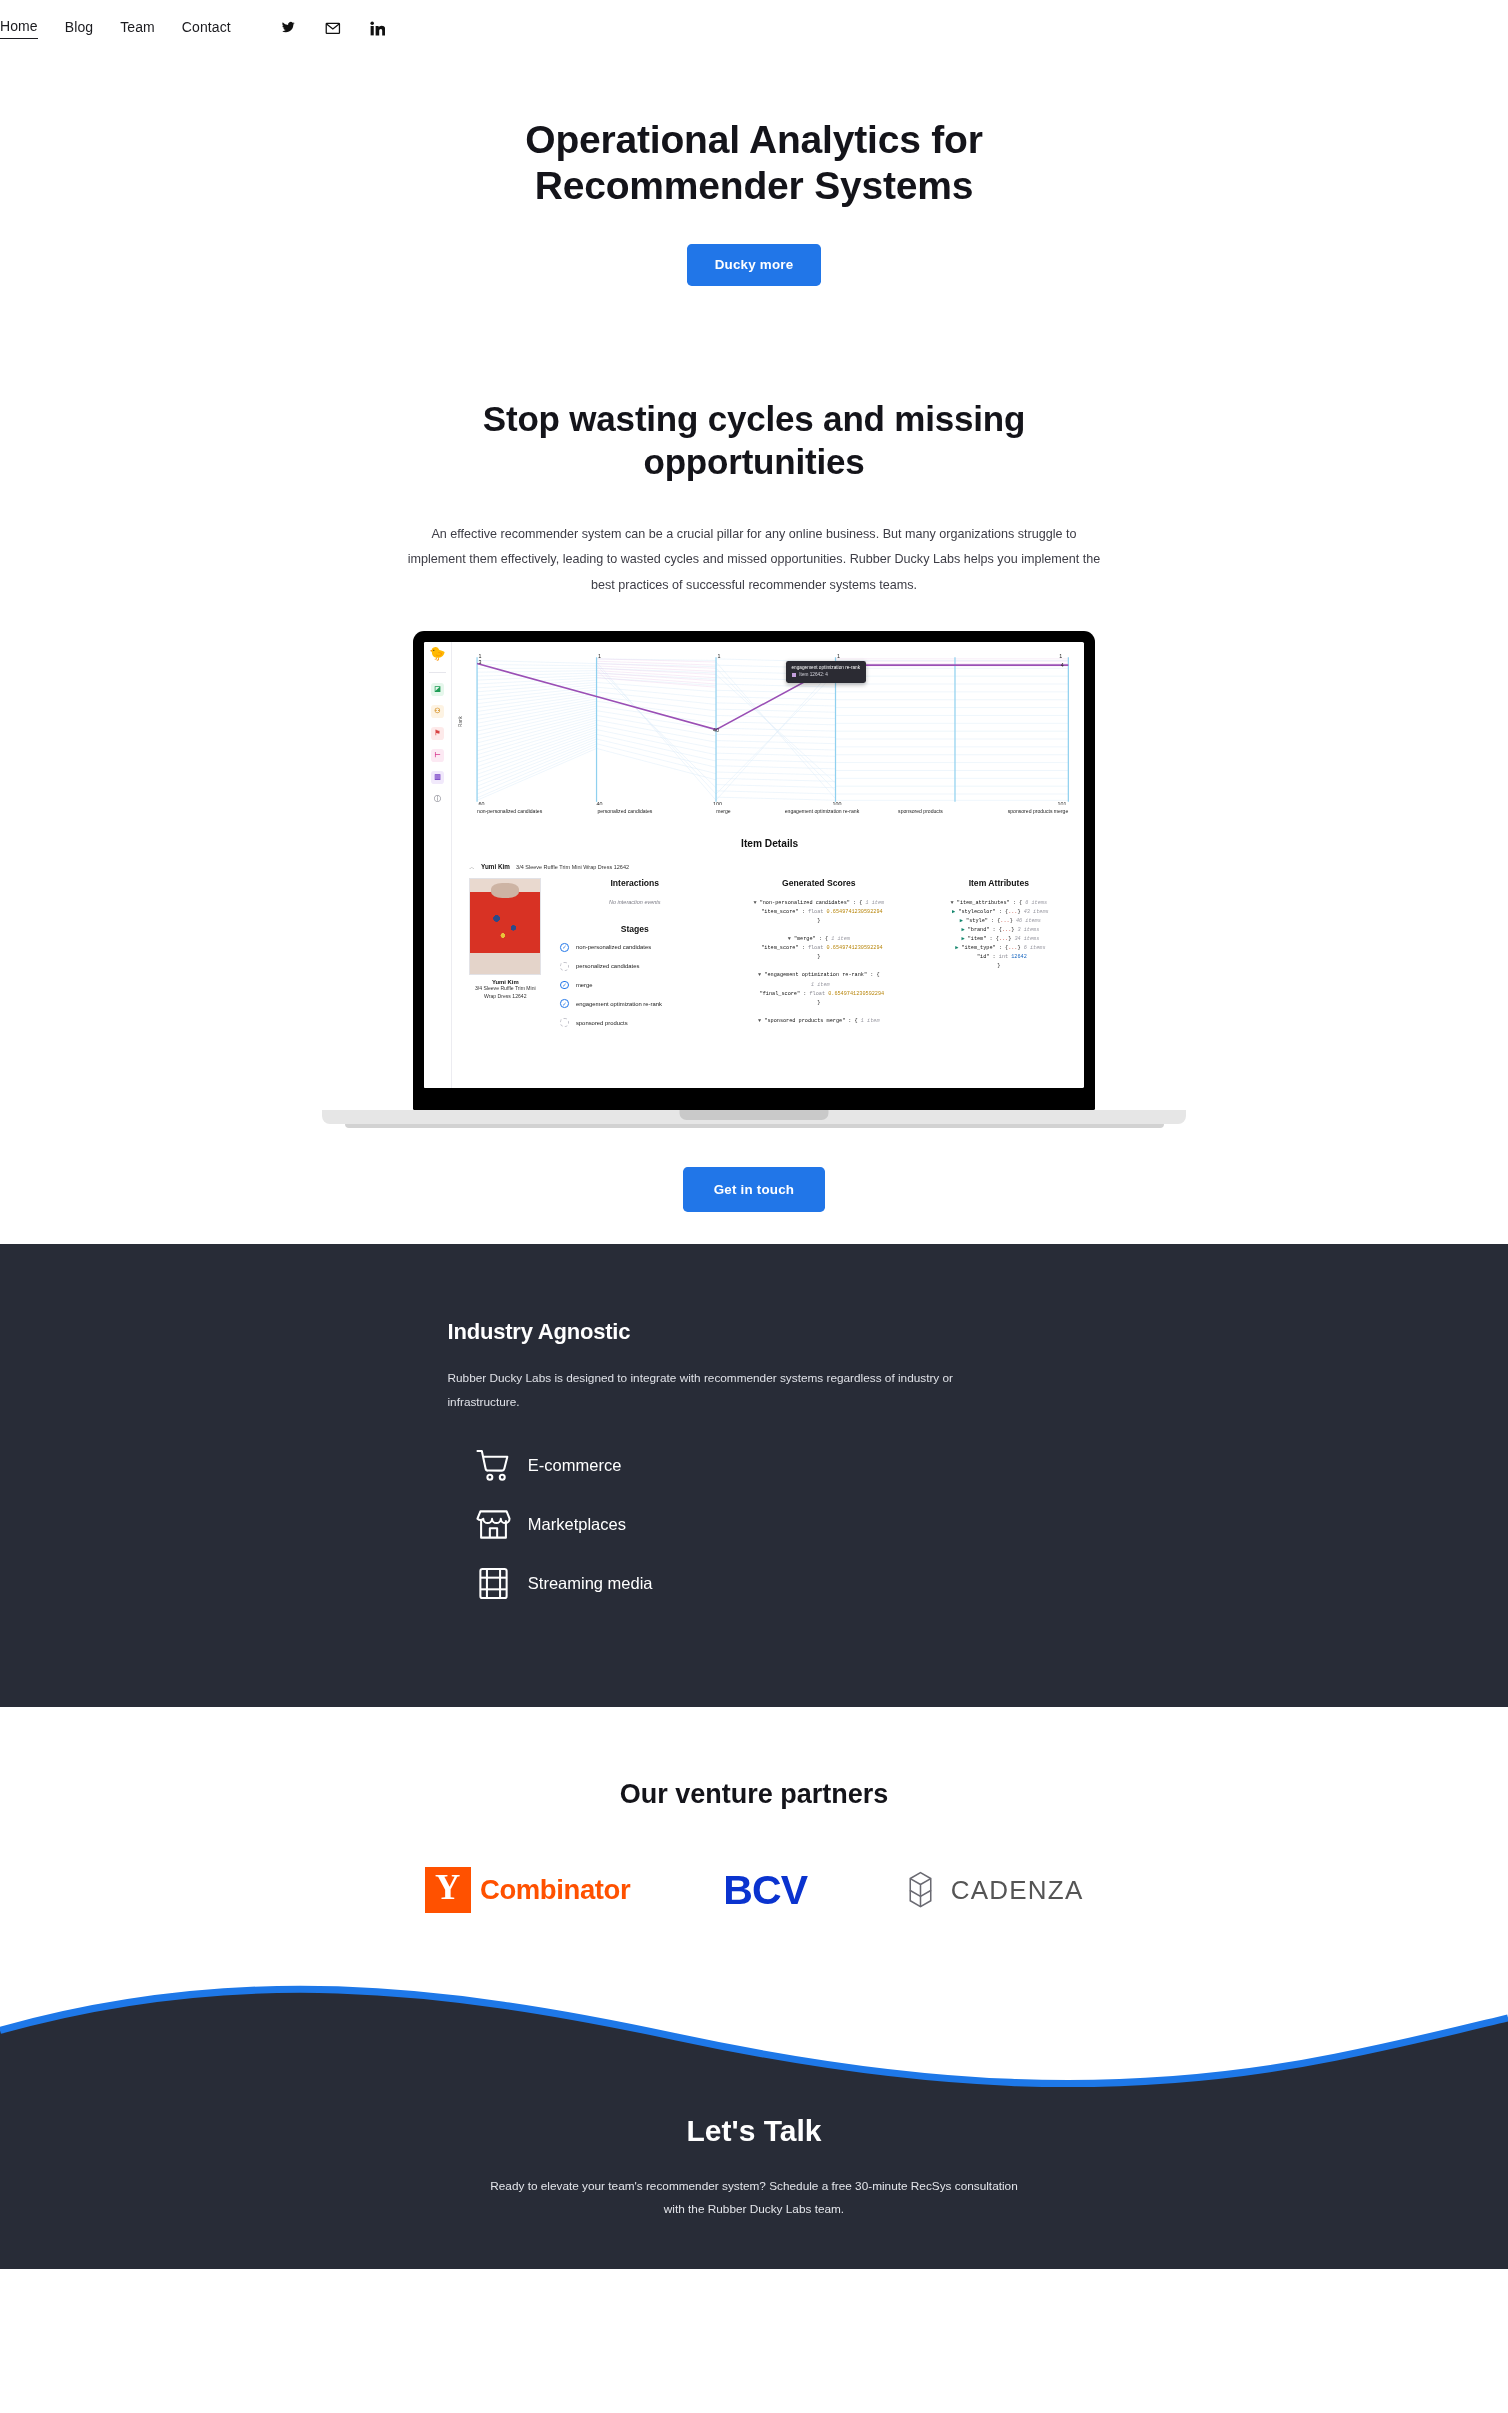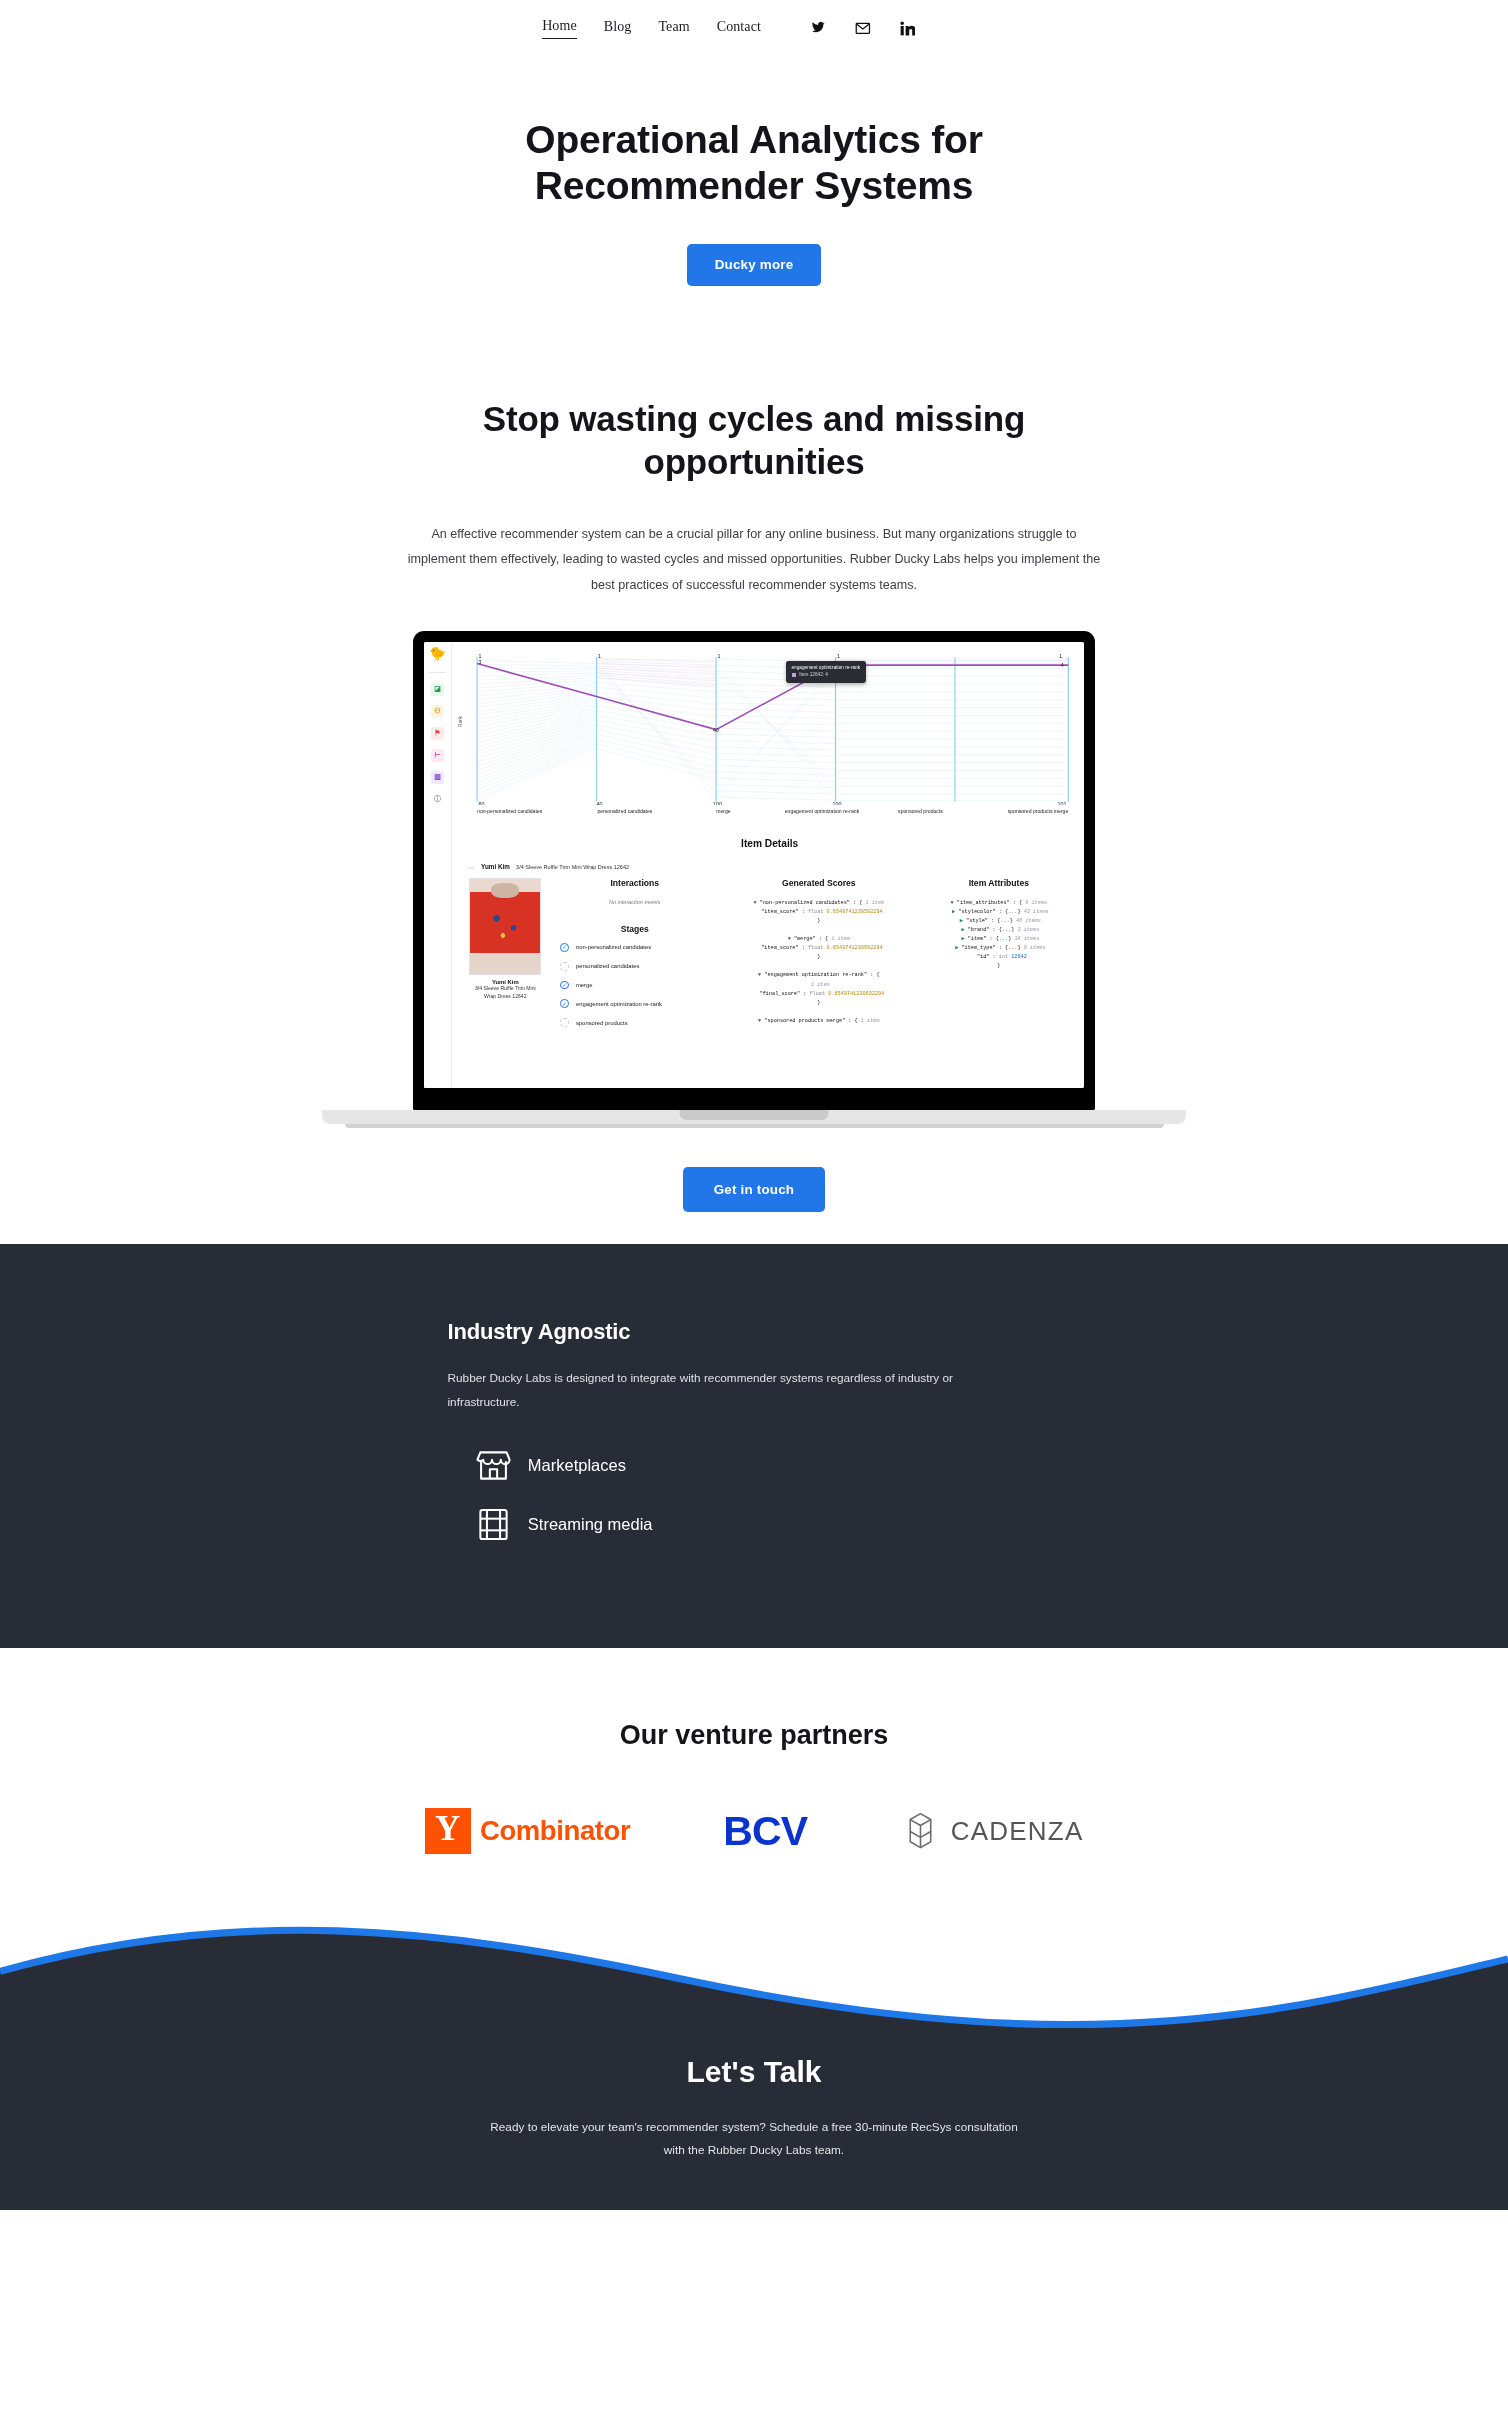--- a/index.html
+++ b/index.html
@@ -8,23 +8,22 @@
     font-family:"Liberation Sans", sans-serif;
     background:#ffffff;
     color:#1b1b1f;
     -webkit-font-smoothing:antialiased;
   }
   .page { width:1508px; position:relative; overflow:hidden; }
 
   
   .nav {
     height:57px;
-    display:flex; align-items:center; justify-content:center;
+    display:flex; align-items:center; justify-content:flex-start;
     padding:0 50px 0 0;
-    font-family:Liberation Serif, serif;
   }
   .nav-inner { display:flex; align-items:center; gap:27px; }
   .nav-link {
     font-size:14px; color:#1b1b1f; text-decoration:none;
     letter-spacing:0.1px; padding-bottom:3.1px;
   }
   .nav-link.active { border-bottom:1.6px solid #1b1b1f; }
   .nav-icons { display:flex; align-items:center; gap:27px; margin-left:22px; }
   .nav-icon { width:17.3px; height:17.3px; display:flex; align-items:center; justify-content:center; color:#111; }
   .nav-icon svg { display:block; }
@@ -551,20 +550,30 @@
     </div>
   </div>
 
   <div class="industry">
     <div class="industry-inner">
       <h2>Industry Agnostic</h2>
       <p>Rubber Ducky Labs is designed to integrate with recommender systems regardless of industry or infrastructure.</p>
       <div class="ind-list">
         <div class="ind-item">
           <span class="ind-icon">
+            <svg viewBox="0 0 24 24" fill="none" stroke="currentColor" stroke-width="1.4" stroke-linecap="round" stroke-linejoin="round">
+                <path d="M1 2h3l2.6 12.2a1.6 1.6 0 0 0 1.6 1.3h9.6a1.6 1.6 0 0 0 1.6-1.2L21.5 6H5"></path>
+                <circle cx="9.5" cy="20" r="1.7"></circle>
+                <circle cx="18" cy="20" r="1.7"></circle>
+              </svg>
+          </span>
+          <span class="ind-label">E-commerce</span>
+        </div>
+        <div class="ind-item">
+          <span class="ind-icon">
             <svg viewBox="0 0 24 24" fill="none" stroke="currentColor" stroke-width="1.4" stroke-linejoin="round">
                 <path d="M3 3h18l2 5a3 3 0 0 1-6 0 3 3 0 0 1-6 0 3 3 0 0 1-6 0 3 3 0 0 1-4 0z"></path>
                 <path d="M3.5 9v12h17V9"></path>
                 <path d="M9.5 21v-6.5h5V21"></path>
               </svg>
           </span>
           <span class="ind-label">Marketplaces</span>
         </div>
         <div class="ind-item">
           <span class="ind-icon">

